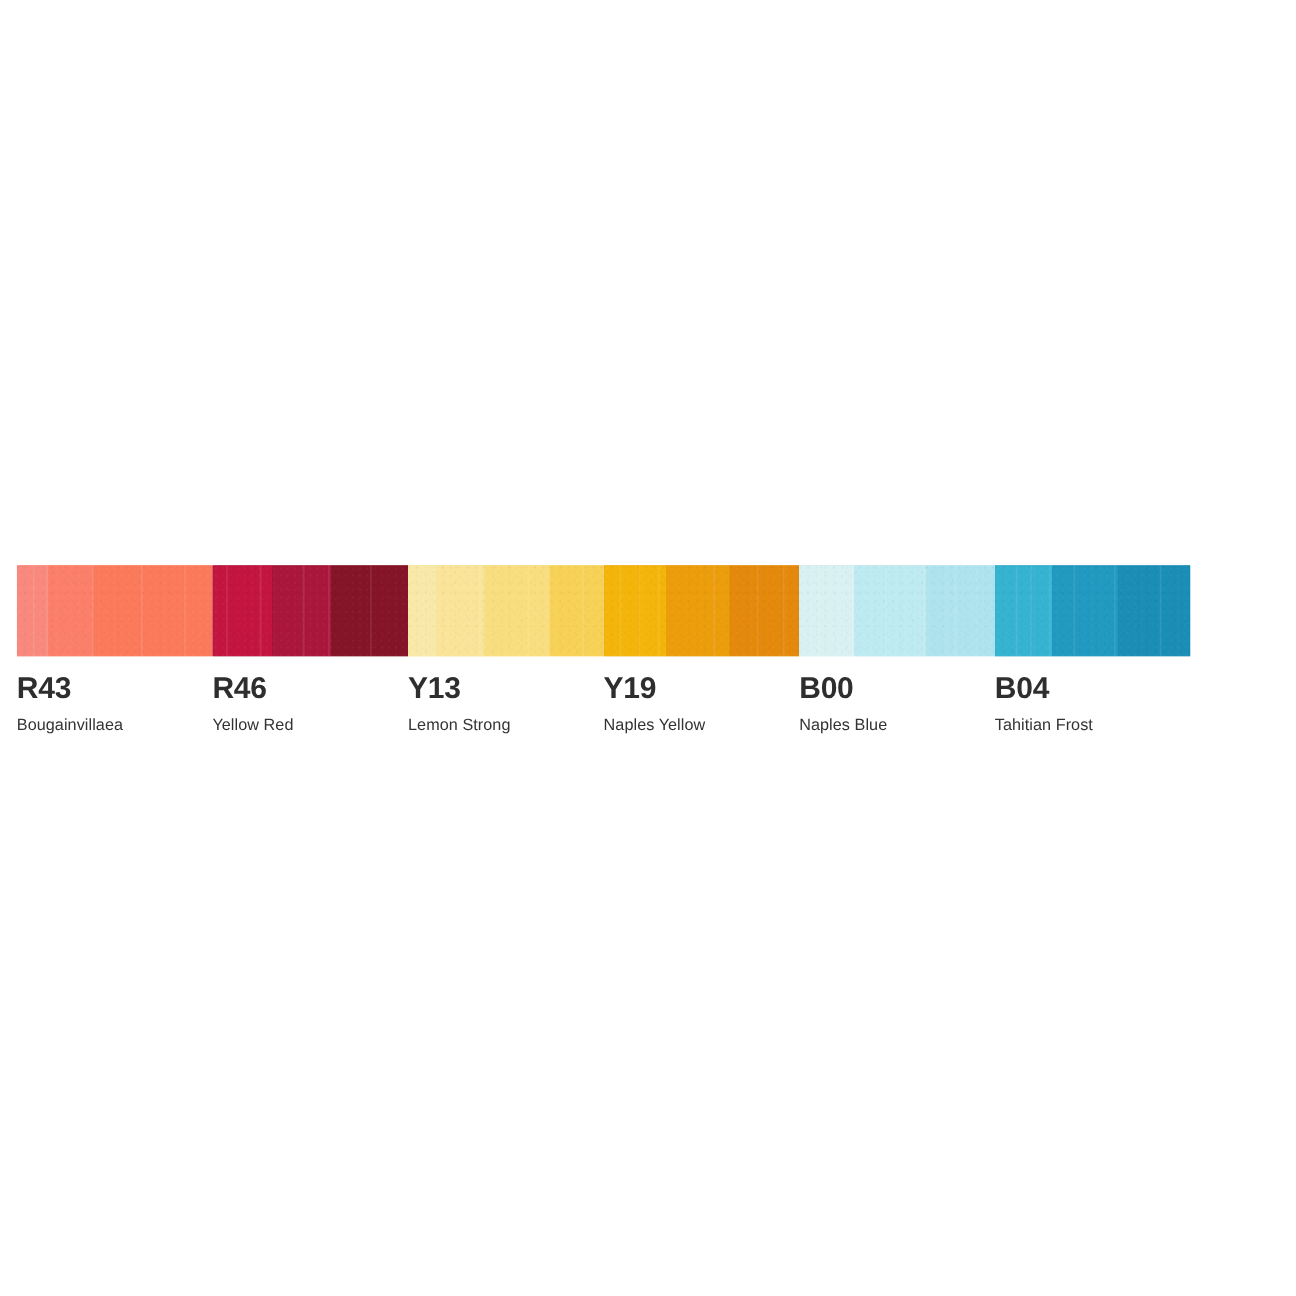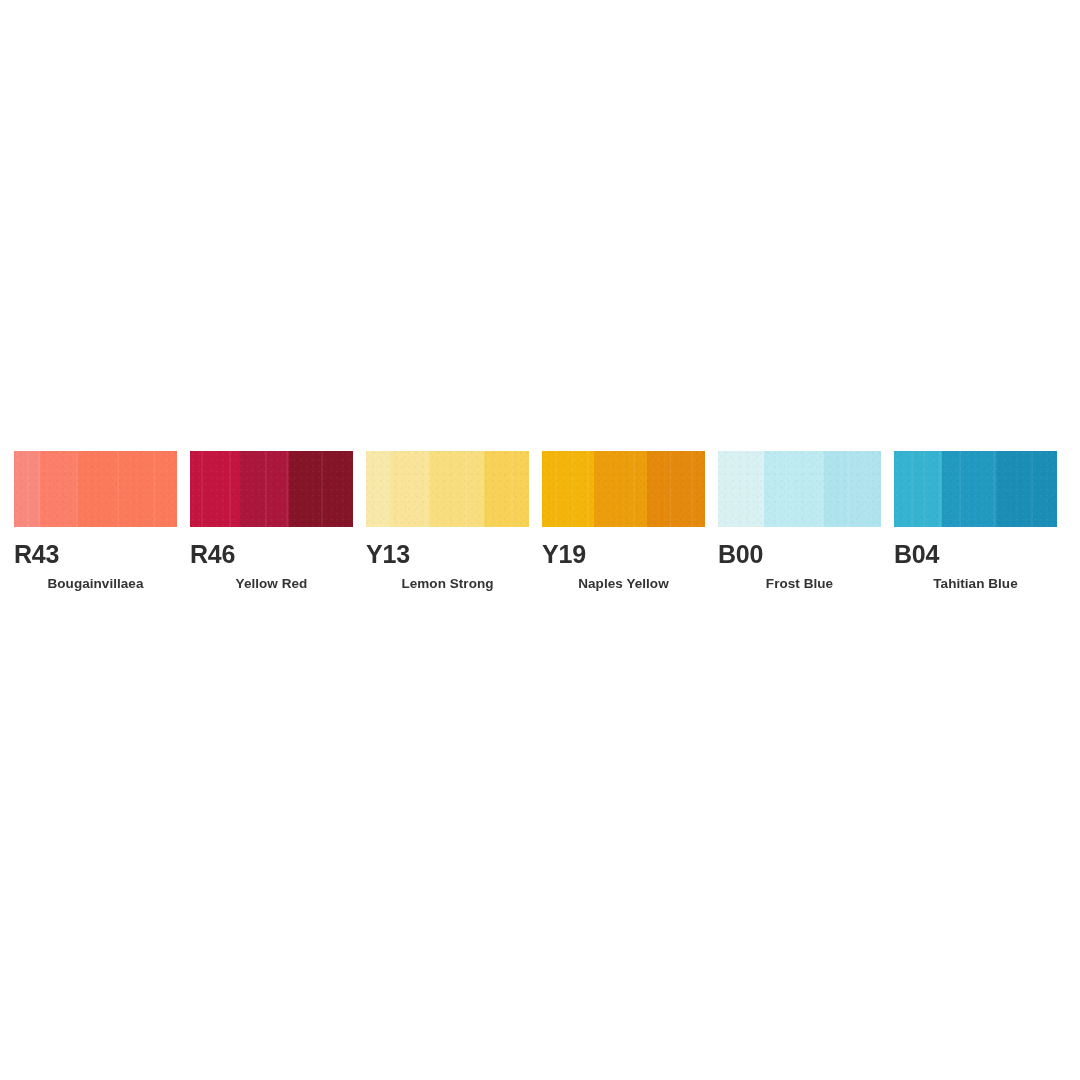--- a/index.html
+++ b/index.html
@@ -21,24 +21,23 @@
     position: relative;
     width: 1080px;
     height: 1080px;
     background: #ffffff;
   }
 
   
   .swatch-row {
     position: absolute;
     left: 14px;
-    top: 451px;
+    top: 471px;
     width: 1052px;
     display: flex;
-    gap: 13px;
   }
 
   .swatch-card {
     width: 163px;
     flex: 0 0 163px;
   }
 
   .swatch-chip {
     position: relative;
     width: 163px;
@@ -88,26 +87,25 @@
     font-size: 25px;
     font-weight: bold;
     line-height: 1;
     letter-spacing: -0.2px;
     color: #2e2e2e;
   }
 
   .swatch-name {
     margin-top: 10px;
     font-size: 13.5px;
-    font-weight: bold;
+    font-weight: normal;
     line-height: 1.1;
     letter-spacing: 0.05px;
     color: #333333;
     white-space: nowrap;
-    text-align: center;
   }
 </style>
 </head>
 <body>
 
 <div class="sheet">
   <div class="swatch-row">
       <div class="swatch-card">
         <div class="swatch-chip">
           <div class="chip-base" style="background: rgb(251, 122, 94);"></div>
@@ -160,28 +158,28 @@
       <div class="swatch-card">
         <div class="swatch-chip">
           <div class="chip-base" style="background: rgb(180, 230, 239);"></div>
           <div class="chip-band" style="left: 0px; width: 46px; background: rgb(217, 241, 242);"></div>
           <div class="chip-band" style="left: 46px; width: 60px; background: rgb(190, 234, 241);"></div>
           <div class="chip-band" style="left: 106px; width: 57px; background: rgb(175, 228, 238);"></div>
           <div class="chip-seams" style="background-image: linear-gradient(90deg, transparent 15px, rgba(255, 255, 255, 0.3) 16px, transparent 17.5px, transparent 43px, rgba(255, 255, 255, 0.3) 44px, transparent 45.5px, transparent 71px, rgba(255, 255, 255, 0.3) 72px, transparent 73.5px, transparent 103px, rgba(255, 255, 255, 0.3) 104px, transparent 105.5px, transparent 129px, rgba(255, 255, 255, 0.3) 130px, transparent 131.5px, transparent 147px, rgba(255, 255, 255, 0.3) 148px, transparent 149.5px);"></div>
           <div class="chip-grain"></div>
         </div>
         <div class="swatch-code">B00</div>
-        <div class="swatch-name">Frost Blue</div>
+        <div class="swatch-name">Naples Blue</div>
       </div>
       <div class="swatch-card">
         <div class="swatch-chip">
           <div class="chip-base" style="background: rgb(30, 143, 182);"></div>
           <div class="chip-band" style="left: 0px; width: 48px; background: rgb(53, 179, 209);"></div>
           <div class="chip-band" style="left: 48px; width: 55px; background: rgb(33, 153, 192);"></div>
           <div class="chip-band" style="left: 103px; width: 60px; background: rgb(26, 142, 182);"></div>
           <div class="chip-seams" style="background-image: linear-gradient(90deg, transparent 17px, rgba(255, 255, 255, 0.3) 18px, transparent 19.5px, transparent 29px, rgba(255, 255, 255, 0.3) 30px, transparent 31.5px, transparent 45px, rgba(255, 255, 255, 0.3) 46px, transparent 47.5px, transparent 65px, rgba(255, 255, 255, 0.3) 66px, transparent 67.5px, transparent 99px, rgba(255, 255, 255, 0.3) 100px, transparent 101.5px, transparent 137px, rgba(255, 255, 255, 0.3) 138px, transparent 139.5px);"></div>
           <div class="chip-grain"></div>
         </div>
         <div class="swatch-code">B04</div>
-        <div class="swatch-name">Tahitian Blue</div>
+        <div class="swatch-name">Tahitian Frost</div>
       </div>
     </div>
 </div>
 
 </body></html>

